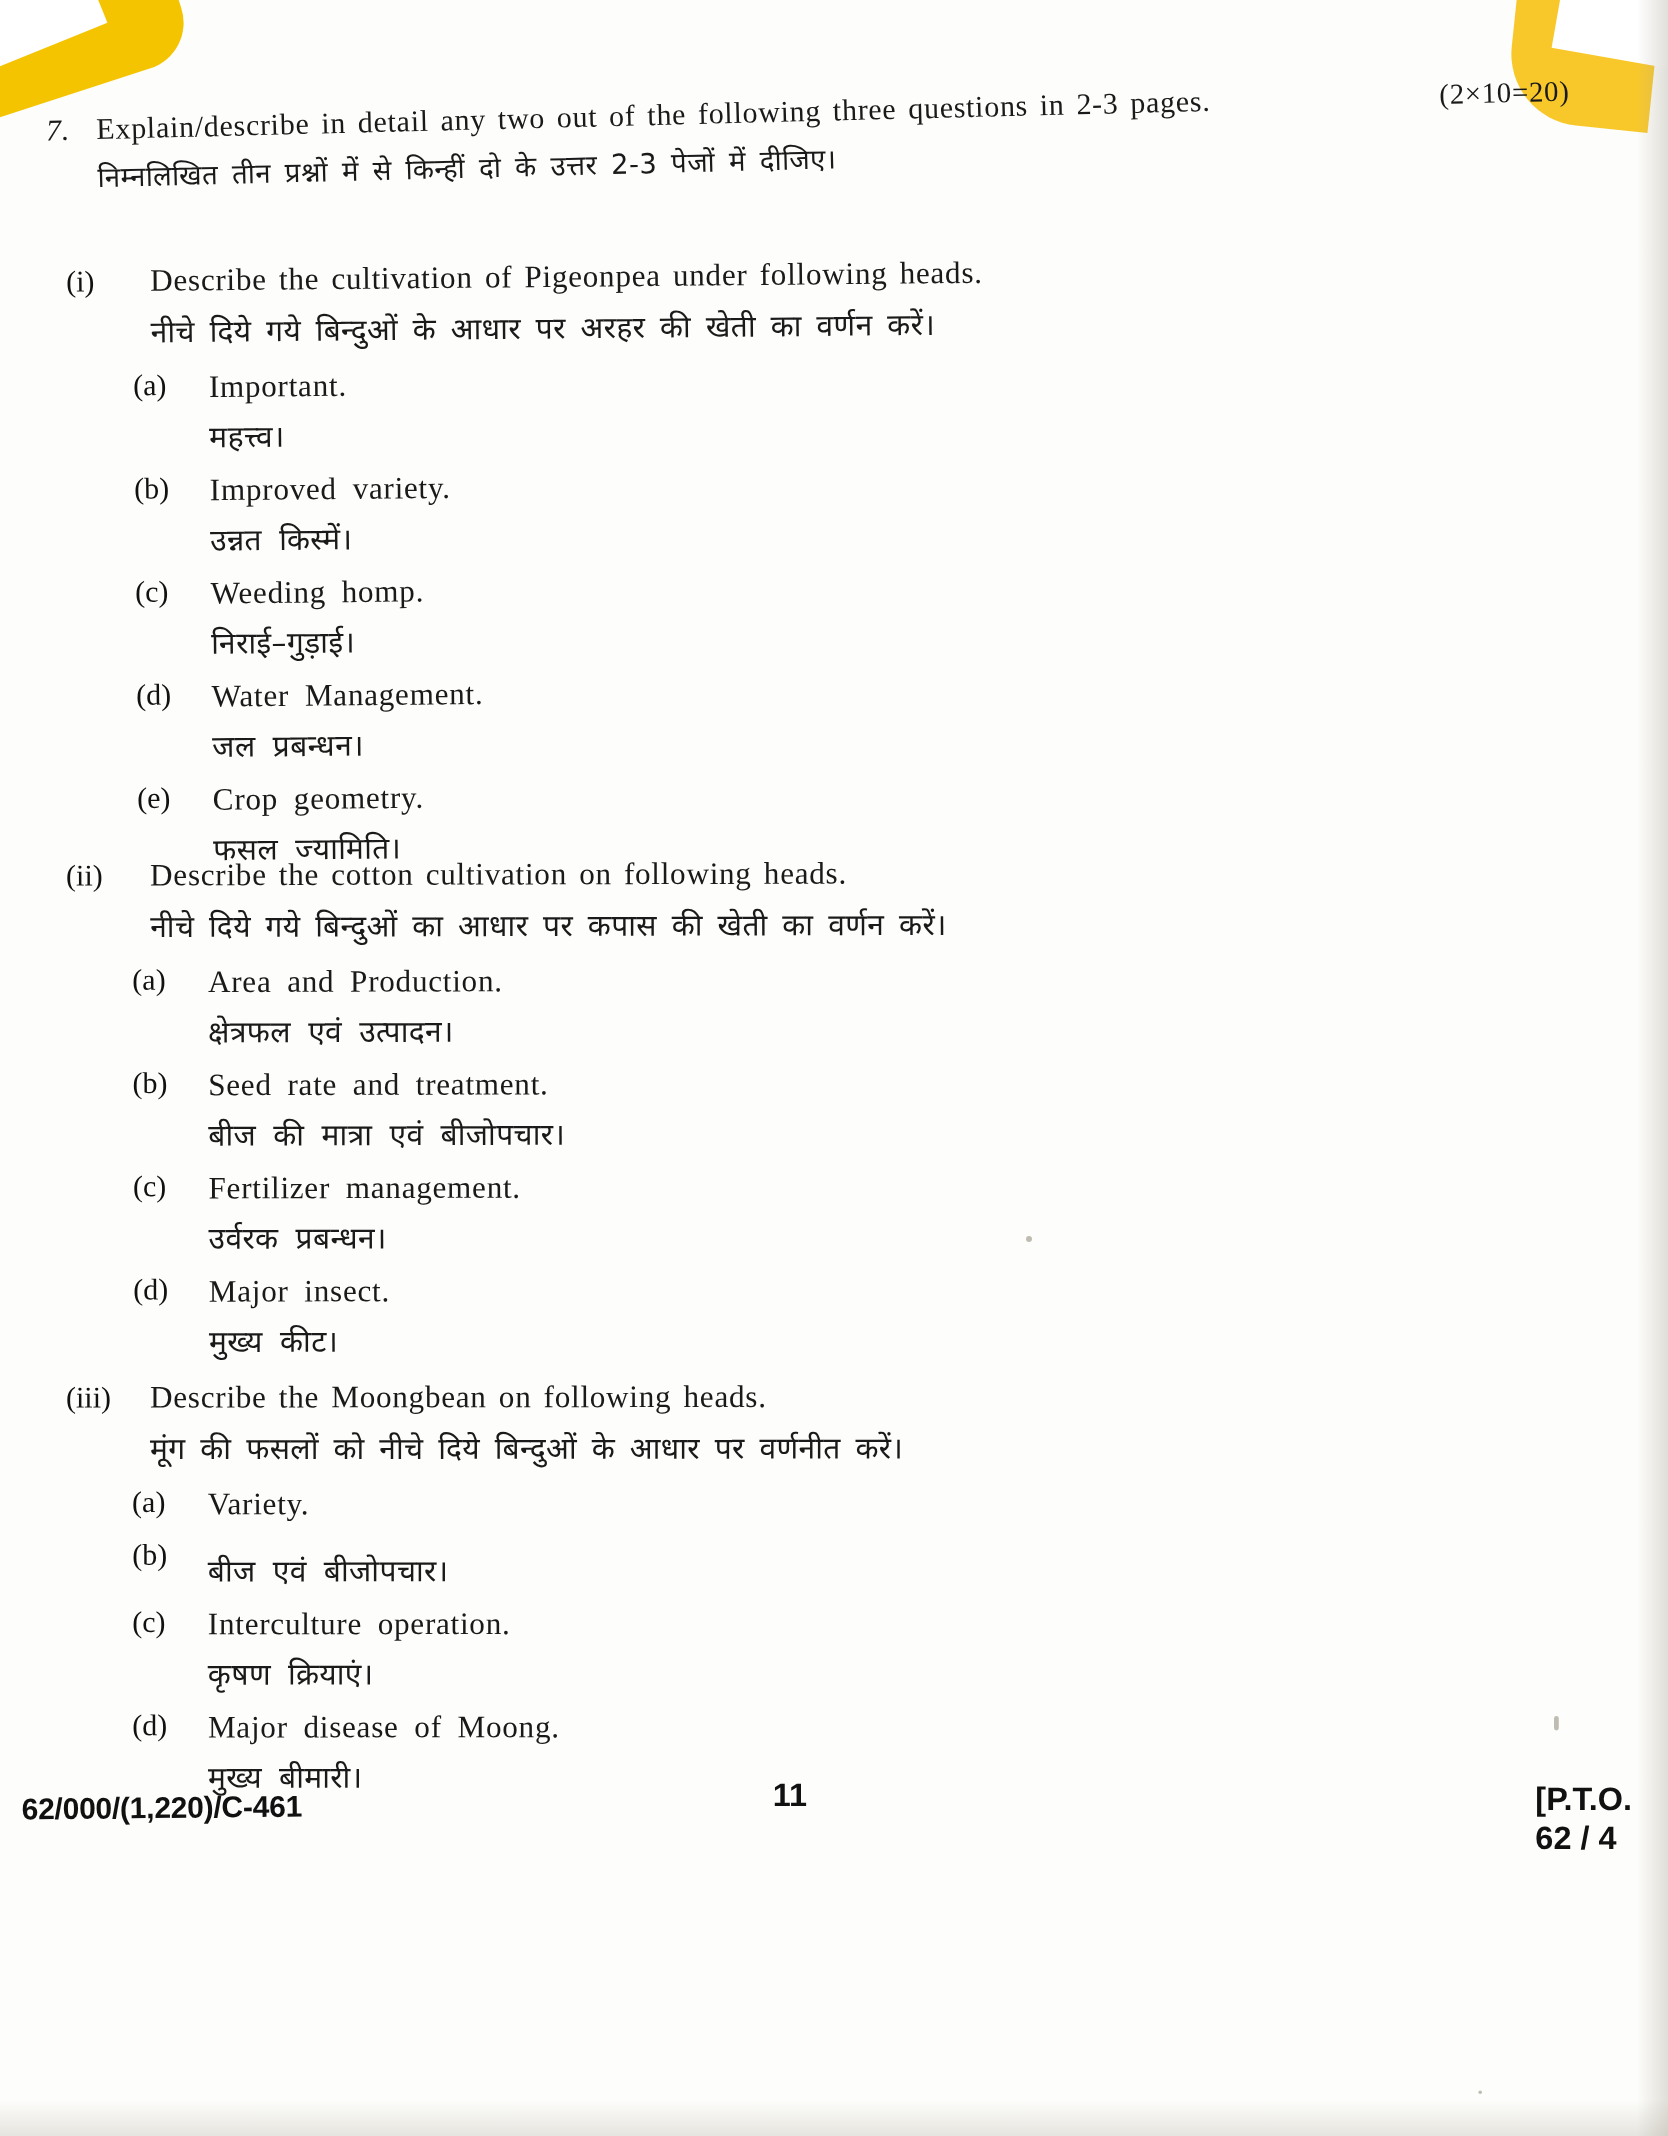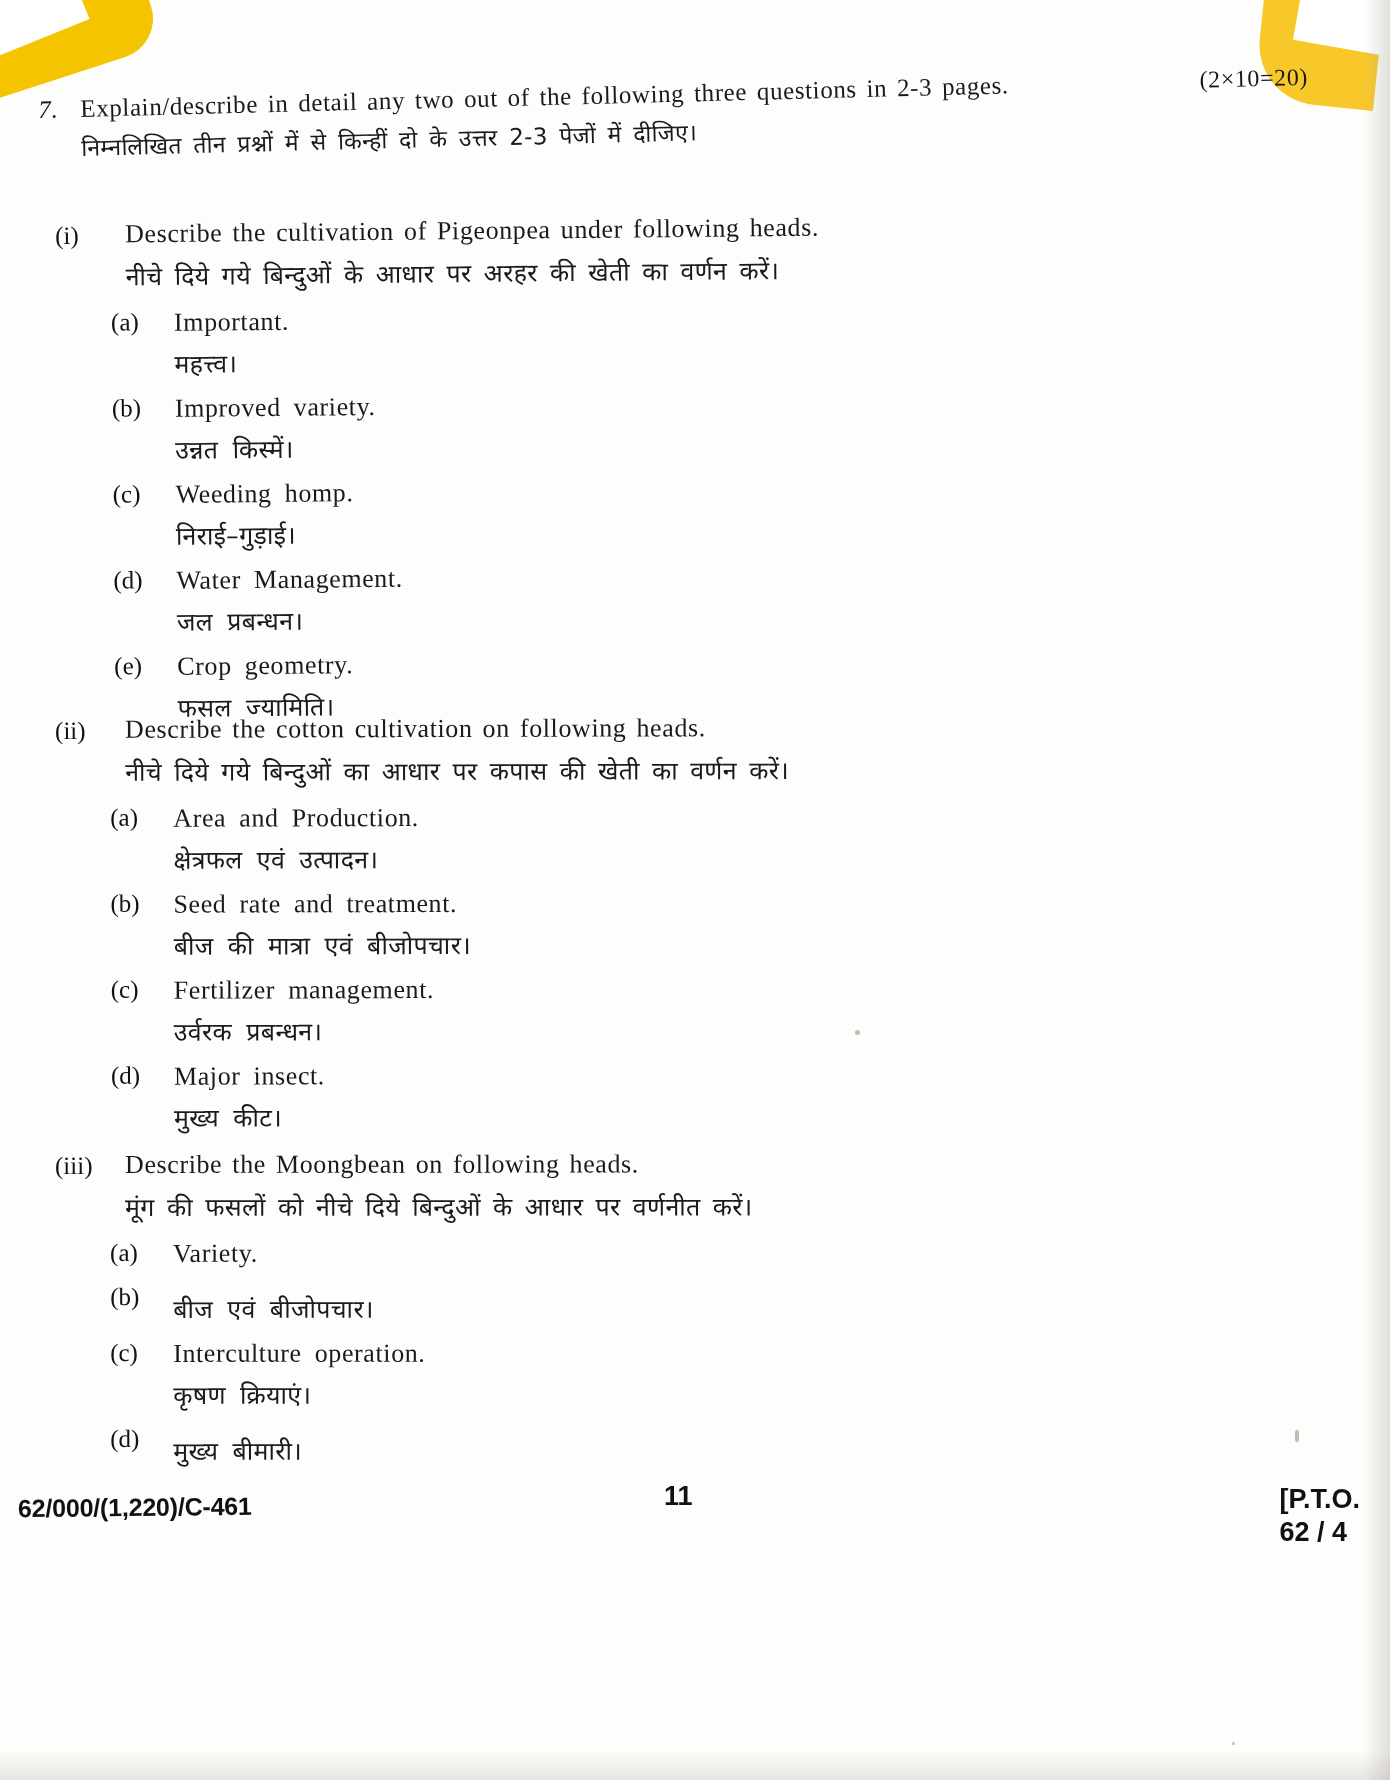--- a/index.html
+++ b/index.html
@@ -165,21 +165,21 @@
     left: 18px;
     bottom: 258px;
     font-family: "Liberation Sans", sans-serif;
     font-weight: bold;
     font-size: 25px;
     letter-spacing: -.2px;
     transform: rotate(-0.6deg);
   }
   .footer-page {
     position: absolute;
-    left: 664px;
+    left: 644px;
     bottom: 268px;
     font-family: "Liberation Sans", sans-serif;
     font-weight: bold;
     font-size: 27px;
   }
   .footer-right {
     position: absolute;
     right: 30px;
     bottom: 230px;
     text-align: left;
@@ -330,20 +330,21 @@
         <div class="sub">
           <div class="sub-label">(c)</div>
           <div class="sub-text">
             <div class="sub-eng eng">Interculture  operation.</div>
             <div class="sub-hin hin">कृषण  क्रियाएं।</div>
           </div>
         </div>
         <div class="sub">
           <div class="sub-label">(d)</div>
           <div class="sub-text">
+            <div class="sub-eng eng">Major  disease of Moong.</div>
             <div class="sub-hin hin">मुख्य  बीमारी।</div>
           </div>
         </div>
       </div>
     </div>
 
   </div>
 
   <div class="footer-left">62/000/(1,220)/C-461</div>
   <div class="footer-page">11</div>

